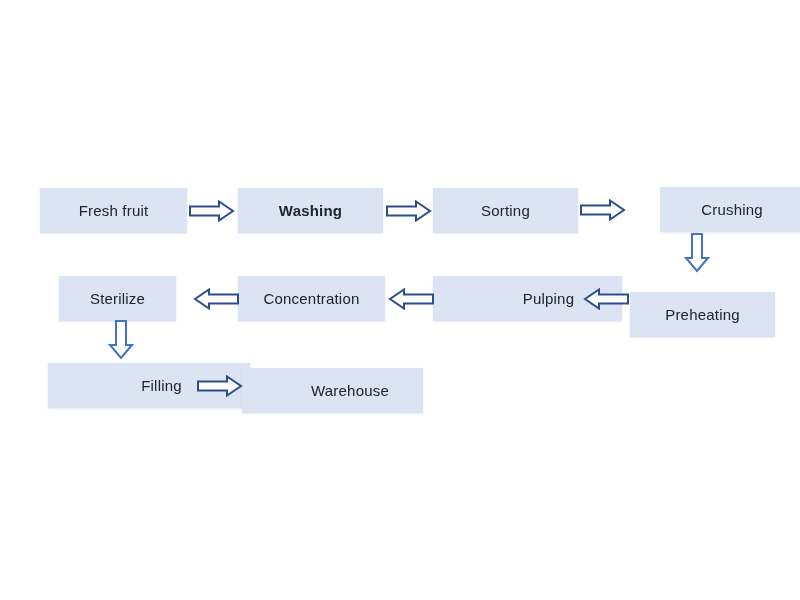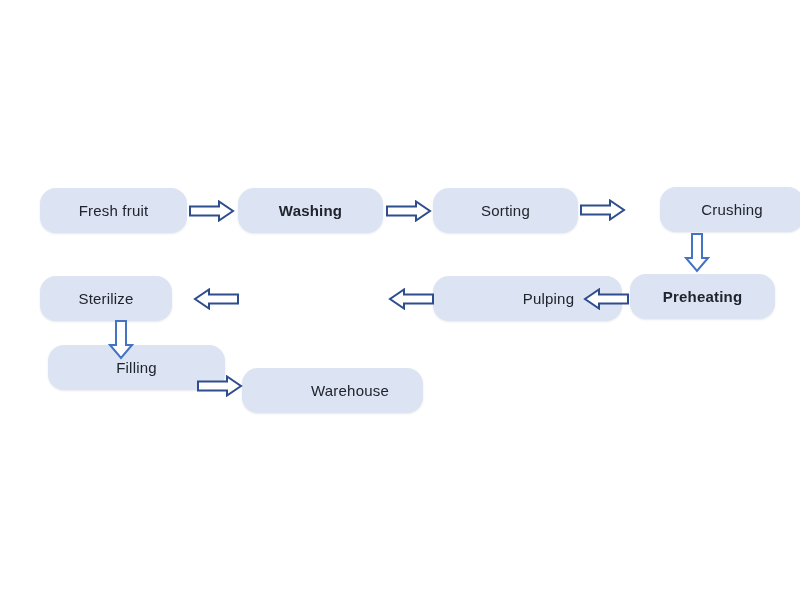--- a/index.html
+++ b/index.html
@@ -12,44 +12,44 @@
     position: relative;
     width: 800px;
     height: 600px;
     background: #ffffff;
     overflow: hidden;
   }
   .node {
     position: absolute;
     height: 45px;
     background: #dce3f2;
-    border-radius: 16px;
+    border-radius: 0;
     box-shadow: 0 1px 2px rgba(120,130,160,0.18);
     display: flex;
     align-items: center;
     justify-content: center;
   }
   .node-label {
     font-size: 15px;
     color: #20242e;
     letter-spacing: 0.2px;
     white-space: nowrap;
   }
   
   #n-fresh-fruit   { left: 40px;  top: 188px; width: 147px; }
   #n-washing       { left: 238px; top: 188px; width: 145px; font-weight: bold; }
   #n-sorting       { left: 433px; top: 188px; width: 145px; justify-content: center; }
   #n-crushing      { left: 660px; top: 187px; width: 144px; }
   
-  #n-sterilize     { left: 40px;  top: 276px; width: 132px; }
+  #n-sterilize     { left: 59px;  top: 276px; width: 117px; }
   #n-concentration { left: 238px; top: 276px; width: 147px; }
   #n-pulping       { left: 433px; top: 276px; width: 147px; padding-left: 42px; }
-  #n-preheating    { left: 630px; top: 274px; width: 145px; font-weight: bold; }
+  #n-preheating    { left: 630px; top: 292px; width: 145px; }
   
-  #n-filling       { left: 48px;  top: 345px; width: 177px; }
+  #n-filling       { left: 48px;  top: 363px; width: 177px; padding-left: 25px; }
   #n-warehouse     { left: 242px; top: 368px; width: 146px; padding-left: 35px; }
 
   .arrow { position: absolute; display: block; }
   .arrow polygon {
     fill: #ffffff;
     stroke-width: 2;
     stroke-linejoin: miter;
   }
   .arrow.h polygon { stroke: #2e4d8e; }
   .arrow.v polygon { stroke: #4472c4; }
@@ -79,20 +79,23 @@
   </div>
   <div class="node" id="n-sorting">
     <span class="node-label">Sorting</span>
   </div>
   <div class="node" id="n-crushing">
     <span class="node-label">Crushing</span>
   </div>
 
   <div class="node" id="n-sterilize">
     <span class="node-label">Sterilize</span>
+  </div>
+  <div class="node" id="n-concentration">
+    <span class="node-label">Concentration</span>
   </div>
   <div class="node" id="n-pulping">
     <span class="node-label">Pulping</span>
   </div>
   <div class="node" id="n-preheating">
     <span class="node-label">Preheating</span>
   </div>
 
   <div class="node" id="n-filling">
     <span class="node-label">Filling</span>

